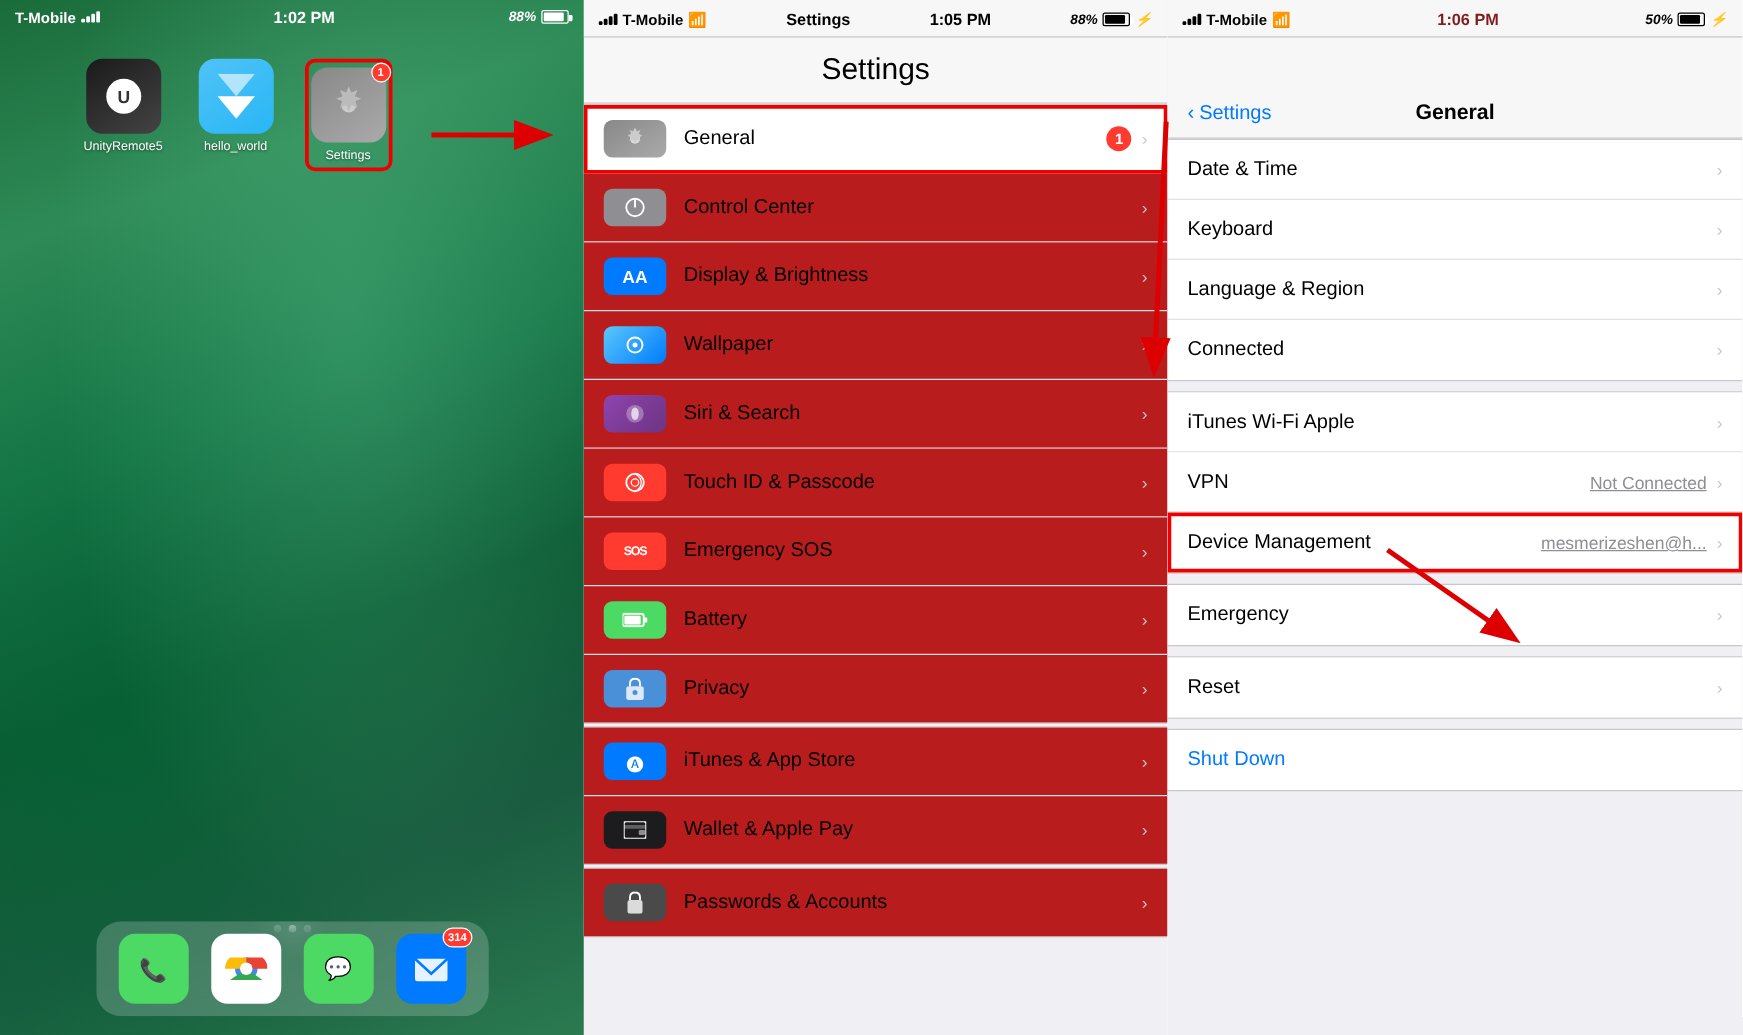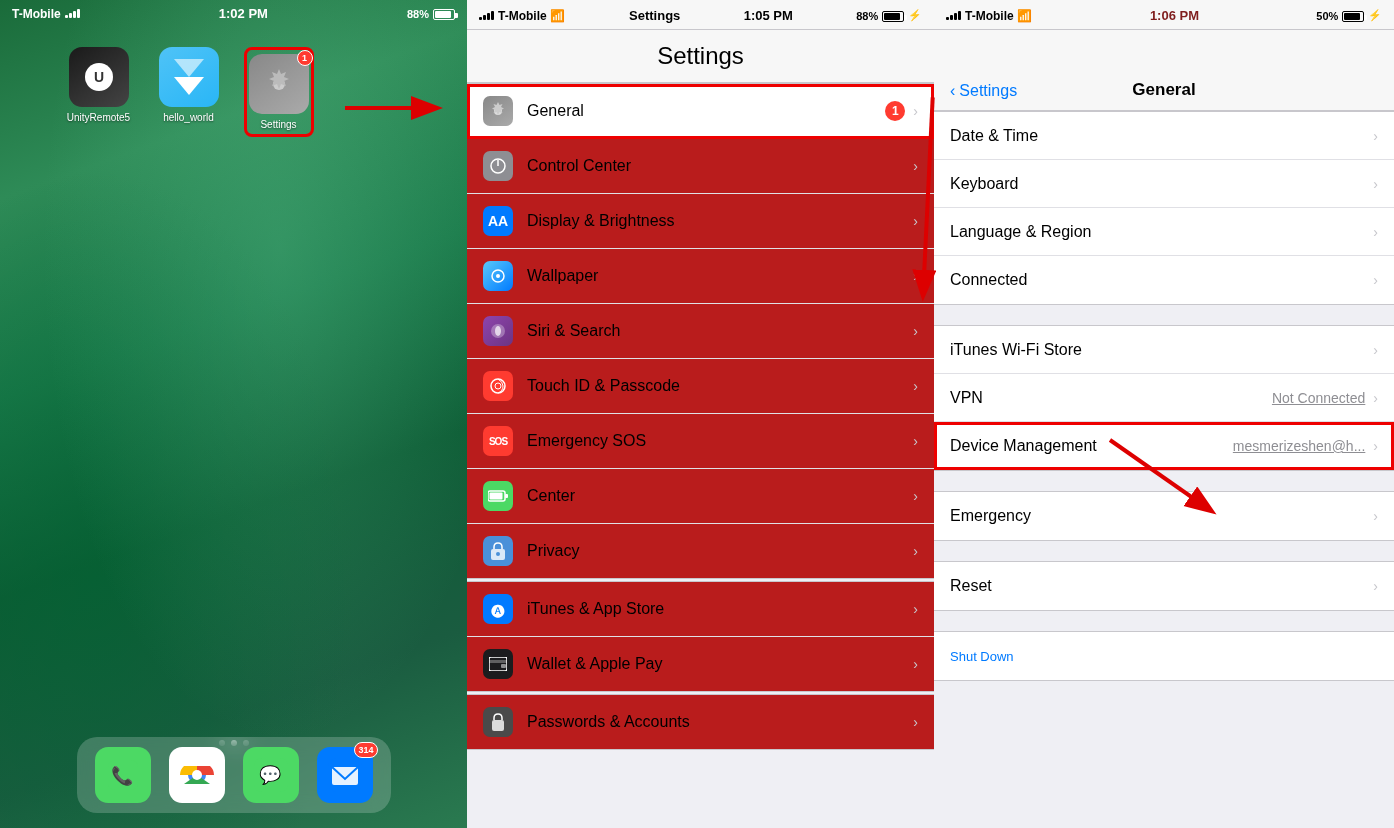--- a/index.html
+++ b/index.html
@@ -19,21 +19,21 @@
       background: radial-gradient(ellipse at 60% 30%, rgba(100,200,150,0.3) 0%, transparent 60%),
                   radial-gradient(ellipse at 20% 70%, rgba(0,100,50,0.5) 0%, transparent 50%);
     }
     .status-bar {
       display: flex; justify-content: space-between; align-items: center;
       padding: 6px 12px; color: white; font-size: 12px; font-weight: 600;
       position: relative; z-index: 10;
     }
     .status-left { display: flex; align-items: center; gap: 4px; }
     .status-center { font-size: 13px; font-weight: 600; }
-    .status-right { display: flex; align-items: flex-end; gap: 4px; font-size: 11px; }
+    .status-right { display: flex; align-items: center; gap: 4px; font-size: 11px; font-style: italic; }
     .battery-icon { width: 22px; height: 11px; border: 1.5px solid white; border-radius: 2px; position: relative; display: inline-flex; align-items: center; padding: 1px; }
     .battery-icon::after { content:''; position: absolute; right: -4px; top: 3px; width: 3px; height: 5px; background: white; border-radius: 0 1px 1px 0; }
     .battery-fill { height: 100%; width: 88%; background: white; border-radius: 1px; }
     .signal-bars { display: flex; align-items: flex-end; gap: 1px; }
     .signal-bar { background: white; width: 3px; border-radius: 1px; }
 
     
     .app-grid {
       position: relative; z-index: 5;
       padding: 20px 30px;
@@ -97,21 +97,21 @@
       display: flex; flex-direction: column;
     }
     .settings-items { flex: 1; overflow-y: auto; }
     .settings-row {
       display: flex; align-items: center; padding: 12px 16px;
       border-bottom: 1px solid #e0e0e5; min-height: 52px;
       cursor: pointer; background: #b91c1c; position: relative;
     }
     .settings-row:last-child { border-bottom: none; }
     .row-icon {
-      width: 30px; height: 30px; border-radius: 7px;
+      width: 50px; height: 30px; border-radius: 7px;
       display: flex; align-items: center; justify-content: center;
       font-size: 16px; color: white; margin-right: 14px; flex-shrink: 0;
     }
     .row-label { flex: 1; font-size: 16px; color: #000; }
     .row-badge {
       background: #ff3b30; color: white; font-size: 12px; font-weight: bold;
       border-radius: 10px; min-width: 20px; height: 20px;
       display: flex; align-items: center; justify-content: center;
       padding: 0 5px; margin-right: 8px;
     }
@@ -132,21 +132,21 @@
       display: flex; align-items: center; justify-content: center;
       position: relative;
     }
     .back-btn {
       position: absolute; left: 16px; bottom: 10px;
       color: #007aff; font-size: 16px; display: flex; align-items: center; gap: 4px;
       cursor: pointer;
     }
     .general-title { font-size: 17px; font-weight: 600; color: #000; }
     .general-items { flex: 1; overflow-y: auto; }
-    .general-group { background: white; border-top: 1px solid #c8c7cc; border-bottom: 1px solid #c8c7cc; margin-bottom: 20px; }
+    .general-group { background: white; border-top: 1px solid #c8c7cc; border-bottom: 1px solid #c8c7cc; margin-bottom: 8px; }
     .general-row {
       display: flex; align-items: center; padding: 12px 16px;
       border-bottom: 1px solid #e0e0e5; min-height: 48px;
       cursor: pointer; background: white;
     }
     .general-row:last-child { border-bottom: none; }
     .general-row-label { flex: 1; font-size: 16px; color: #000; }
     .general-row-value { color: #8e8e93; font-size: 14px; margin-right: 8px; text-decoration: underline; }
     .general-row-chevron { color: #c7c7cc; font-size: 14px; }
     .device-mgmt-highlighted {
@@ -369,21 +369,21 @@
       </div>
 
       <div class="settings-row">
         <div class="row-icon" style="background:#4cd964;">
           <svg width="20" height="12" viewBox="0 0 20 12">
               <rect x="0" y="1" width="17" height="10" rx="2" fill="none" stroke="white" stroke-width="1.5"></rect>
               <rect x="17" y="4" width="3" height="4" rx="1" fill="white"></rect>
               <rect x="1.5" y="2.5" width="13" height="7" rx="1" fill="white"></rect>
             </svg>
         </div>
-        <span class="row-label">Center</span>
+        <span class="row-label">Battery</span>
         <span class="row-chevron">›</span>
       </div>
 
       <div class="settings-row">
         <div class="row-icon" style="background:#4a90d9;">
           <svg width="16" height="18" viewBox="0 0 16 18">
               <rect x="1" y="7" width="14" height="11" rx="2" fill="white" opacity="0.8"></rect>
               <path d="M4 7 V5 Q4 1 8 1 Q12 1 12 5 V7" fill="none" stroke="white" stroke-width="1.5"></path>
               <circle cx="8" cy="12" r="2" fill="#4a90d9"></circle>
             </svg>
@@ -493,21 +493,21 @@
         <span class="general-row-chevron">›</span>
       </div>
       <div class="general-row">
         <span class="general-row-label">Connected</span>
         <span class="general-row-chevron">›</span>
       </div>
     </div>
 
     <div class="general-group">
       <div class="general-row">
-        <span class="general-row-label">iTunes Wi-Fi Store</span>
+        <span class="general-row-label">iTunes Wi-Fi Apple</span>
         <span class="general-row-chevron">›</span>
       </div>
       <div class="general-row">
         <span class="general-row-label">VPN</span>
         <span class="general-row-value">Not Connected</span>
         <span class="general-row-chevron">›</span>
       </div>
 
       <div class="general-row device-mgmt-highlighted">
         <span class="general-row-label">Device Management</span>
@@ -525,21 +525,21 @@
 
     <div class="general-group">
       <div class="general-row">
         <span class="general-row-label">Reset</span>
         <span class="general-row-chevron">›</span>
       </div>
     </div>
 
     <div class="general-group">
       <div class="general-row">
-        <span style="color:#007aff; font-size:13px;">Shut Down</span>
+        <span style="color:#007aff; font-size:16px;">Shut Down</span>
       </div>
     </div>
 
   </div>
 </div>
 
 <div style="position:absolute; top:430px; left:1100px; z-index:50; pointer-events:none;">
   <svg width="130" height="100" viewBox="0 0 130 100">
     <defs>
         <marker id="ah3" markerWidth="8" markerHeight="8" refX="6" refY="3" orient="auto">

